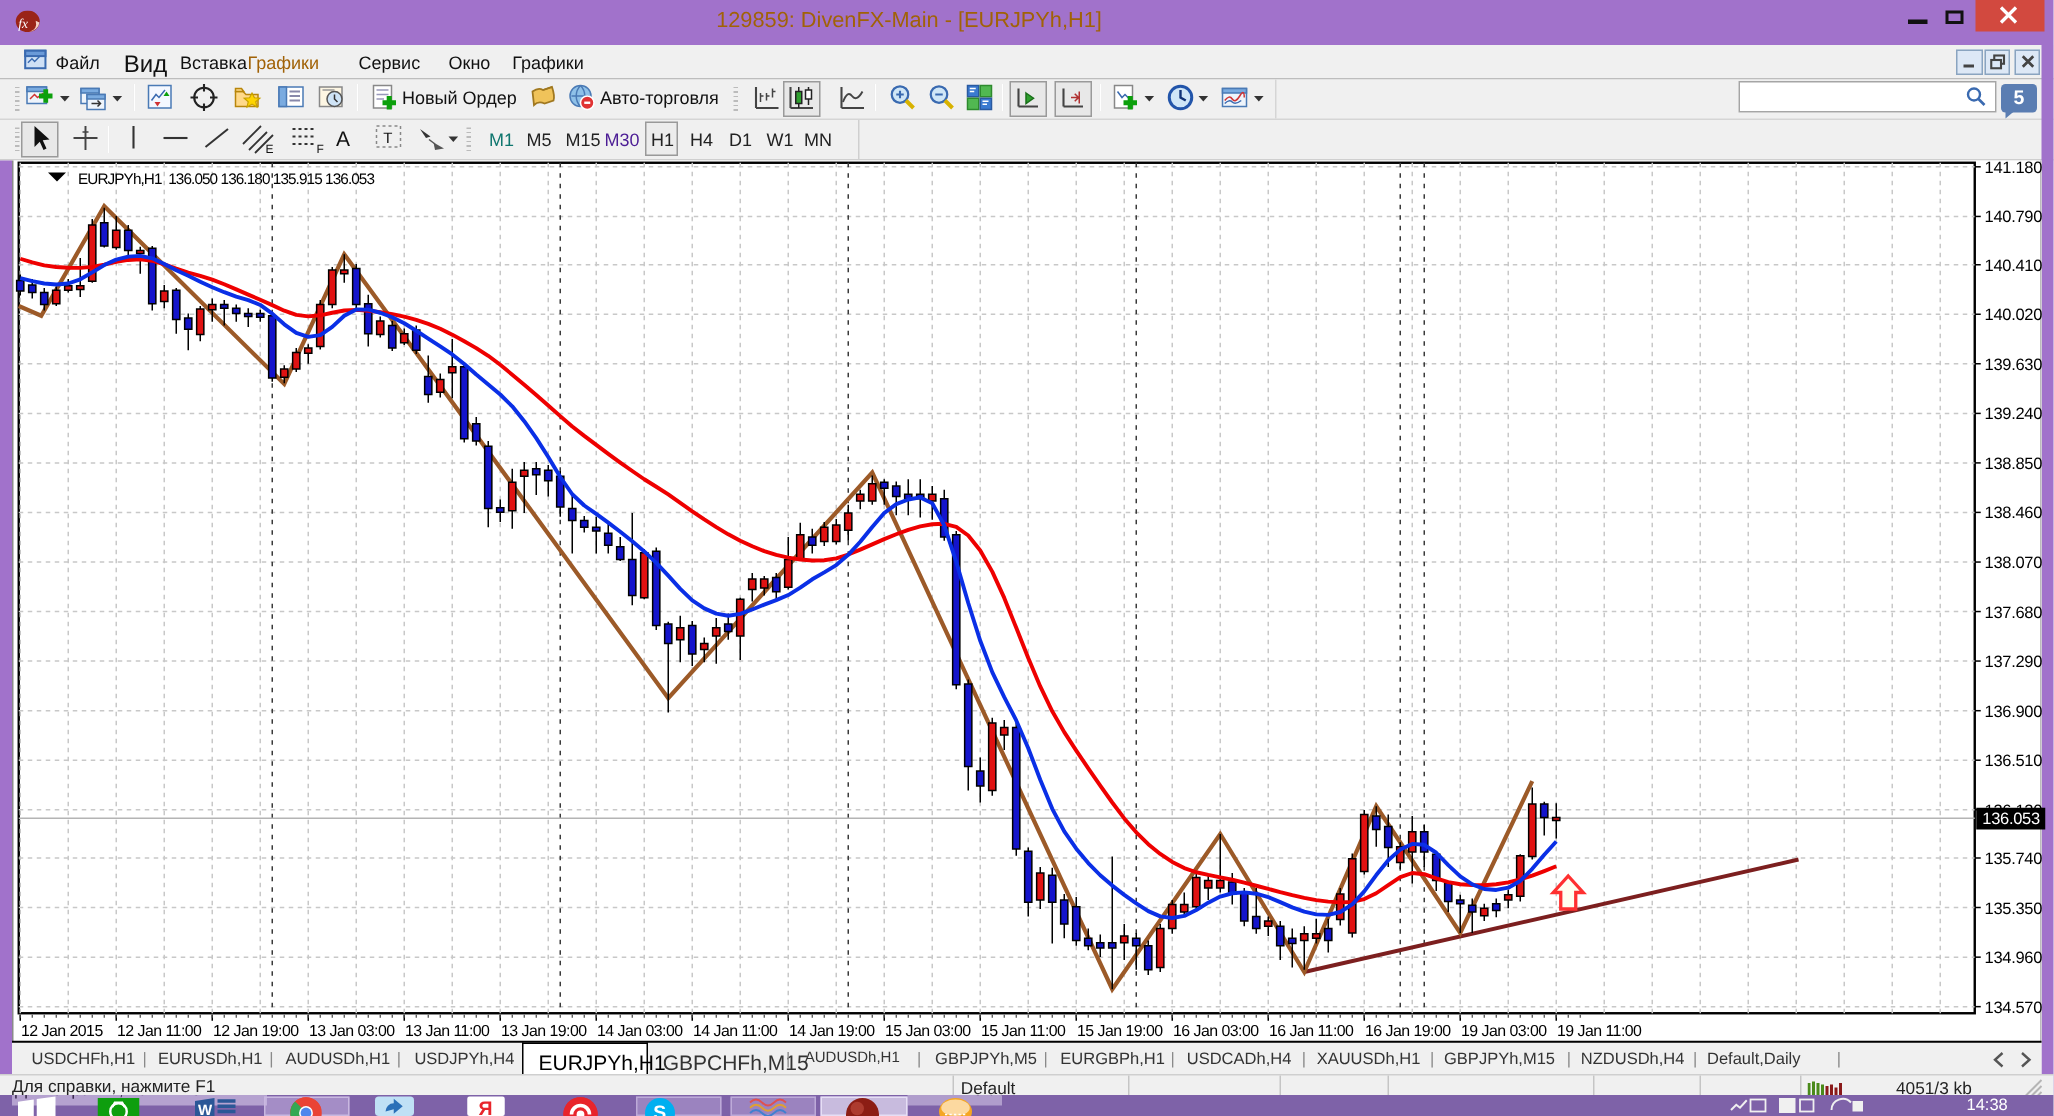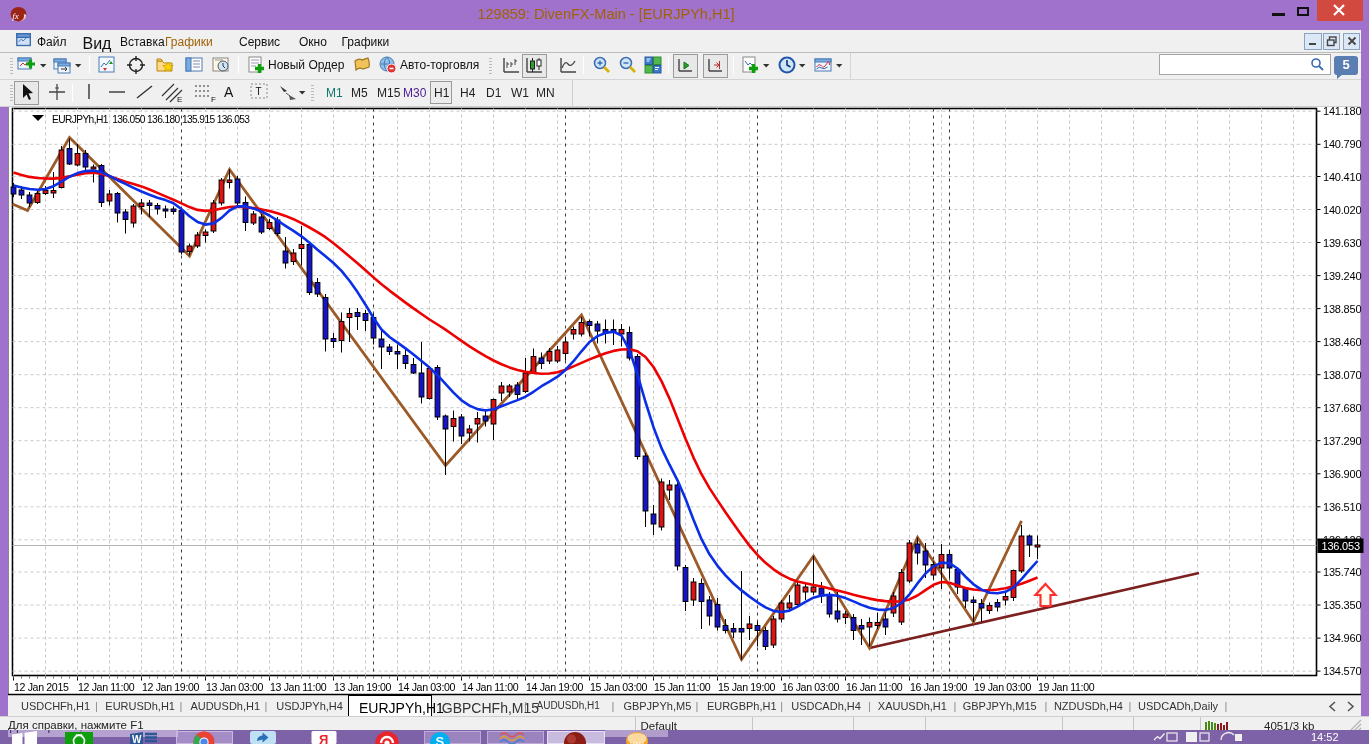--- a/index.html
+++ b/index.html
@@ -267,21 +267,21 @@
 <div class="abs" style="left:706.9px;top:700px;font-size:11px;color:#333">EURGBPh,H1</div>
 <div class="abs" style="left:780.3px;top:700px;font-size:11px;color:#8a8a8a">|</div>
 <div class="abs" style="left:791.2px;top:700px;font-size:11px;color:#333">USDCADh,H4</div>
 <div class="abs" style="left:867.9px;top:700px;font-size:11px;color:#8a8a8a">|</div>
 <div class="abs" style="left:877.8px;top:700px;font-size:11px;color:#333">XAUUSDh,H1</div>
 <div class="abs" style="left:953.4px;top:700px;font-size:11px;color:#8a8a8a">|</div>
 <div class="abs" style="left:962.7px;top:700px;font-size:11px;color:#333">GBPJPYh,M15</div>
 <div class="abs" style="left:1044.5px;top:700px;font-size:11px;color:#8a8a8a">|</div>
 <div class="abs" style="left:1053.9px;top:700px;font-size:11px;color:#333">NZDUSDh,H4</div>
 <div class="abs" style="left:1128.6px;top:700px;font-size:11px;color:#8a8a8a">|</div>
-<div class="abs" style="left:1138px;top:700px;font-size:11px;color:#333">USDCADh,Daily</div>
+<div class="abs" style="left:1138px;top:700px;font-size:11px;color:#333">Default,Daily</div>
 <div class="abs" style="left:1224.5px;top:700px;font-size:11px;color:#8a8a8a">|</div>
 <div class="abs" style="left:348px;top:695px;width:84px;height:21px;background:#fff;border:1.5px solid #000;border-bottom:none"></div>
 <div class="abs" style="left:359px;top:700px;font-size:14px;color:#000">EURJPYh,H1</div>
 <svg class="abs" style="left:1328px;top:701px" width="30" height="12" viewBox="0 0 30 12">
       <path d="M7 1 L2 5.5 L7 10" fill="none" stroke="#555" stroke-width="1.6"></path>
       <path d="M20 1 L25 5.5 L20 10" fill="none" stroke="#555" stroke-width="1.6"></path>
     </svg>
 <div class="abs" style="left:0;top:716px;width:1369px;height:17px;background:#f0f0f0;border-top:1px solid #cfcfcf"></div>
 <div class="abs" style="left:8px;top:719px;font-size:11.5px;color:#222">Для справки, нажмите F1</div>
 <div class="abs" style="left:634.8px;top:717px;width:1px;height:15px;background:#c5c5c5"></div>
@@ -916,13 +916,13 @@
       <rect x="15" y="3" width="10" height="8" fill="none" stroke="#f0f0f0" stroke-width="1.2"></rect>
     </svg>
 <svg class="abs" style="left:1185px;top:730px" width="28" height="14" viewBox="0 0 28 14">
       <rect x="1" y="2" width="11" height="10" fill="#f0f0f0"></rect>
       <rect x="15" y="3" width="9" height="8" fill="none" stroke="#f0f0f0" stroke-width="1.2"></rect>
     </svg>
 <svg class="abs" style="left:1218px;top:730px" width="28" height="14" viewBox="0 0 28 14">
       <path d="M3 10 a7.5 7.5 0 0 1 13 -5" stroke="#f0f0f0" fill="none" stroke-width="1.3"></path>
       <rect x="17" y="4" width="7" height="7" fill="#f0f0f0"></rect>
     </svg>
-<div class="abs" style="left:1311px;top:731px;font-size:11px;color:#fff">14:52</div>
+<div class="abs" style="left:1311px;top:731px;font-size:11px;color:#fff">14:38</div>
 </div>
 </body></html>

